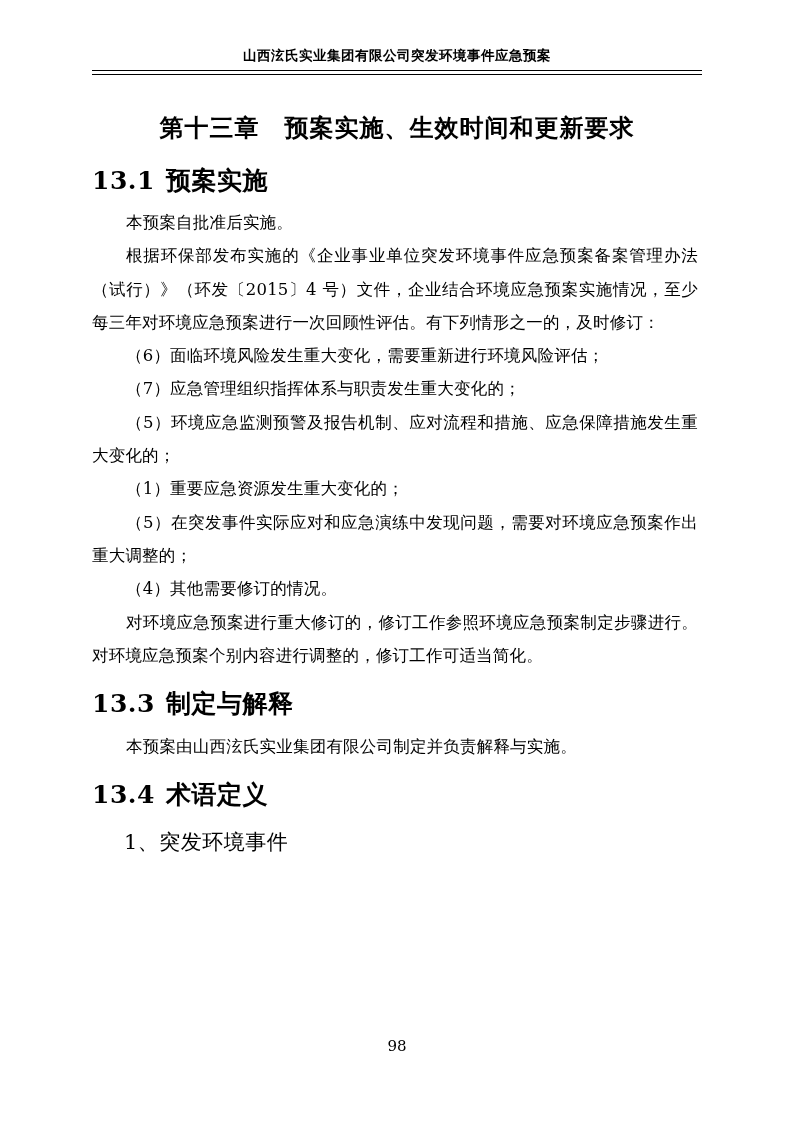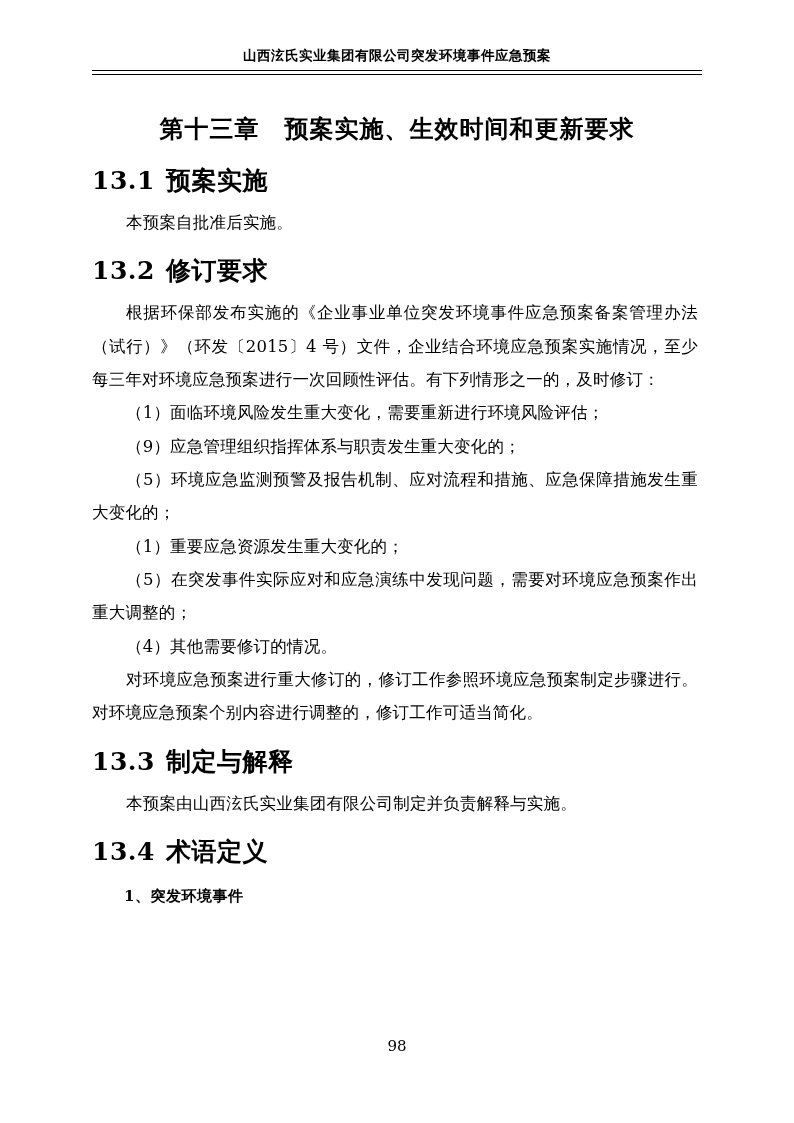--- a/index.html
+++ b/index.html
@@ -48,21 +48,21 @@
 
   
   .content {
     position: absolute;
     top: 95px;
     left: 92px;
     width: 610px;
   }
 
   h1.chapter-title {
-    font-family: Liberation Serif, serif;
+    font-family: Liberation Mono, monospace;
     font-size: 24px;
     font-weight: bold;
     text-align: center;
     margin: 18px 0 16px 0;
     letter-spacing: 1px;
     line-height: 1.4;
   }
 
   h2.section-title {
     font-family: "DejaVu Serif", "Liberation Serif", serif;
@@ -71,22 +71,22 @@
     margin: 14px 0 7px 0;
     letter-spacing: 0.5px;
     line-height: 1.45;
   }
   h2.section-title .num {
     margin-right: 11px;
   }
 
   h3.sub-title {
     font-family: "DejaVu Serif", "Liberation Serif", serif;
-    font-size: 15px;
-    font-weight: bold;
+    font-size: 21px;
+    font-weight: normal;
     margin: 14px 0 6px 0;
     text-indent: 32px;
     letter-spacing: 0.5px;
     line-height: 1.5;
   }
 
   p.body-text {
     font-family: "DejaVu Serif", "Liberation Serif", serif;
     font-size: 16.5px;
     line-height: 2.02;
@@ -118,26 +118,23 @@
 
   <div class="content">
 
     <h1 class="chapter-title">第十三章　预案实施、生效时间和更新要求</h1>
 
     <h2 class="section-title">
       <span class="num">13.1</span><span>预案实施</span>
     </h2>
     <p class="body-text">本预案自批准后实施。</p>
 
-    <h2 class="section-title">
-      <span class="num">13.2</span><span>修订要求</span>
-    </h2>
     <p class="body-text">根据环保部发布实施的《企业事业单位突发环境事件应急预案备案管理办法（试行）》（环发〔2015〕4 号）文件，企业结合环境应急预案实施情况，至少每三年对环境应急预案进行一次回顾性评估。有下列情形之一的，及时修订：</p>
-    <p class="body-text">（1）面临环境风险发生重大变化，需要重新进行环境风险评估；</p>
-    <p class="body-text">（9）应急管理组织指挥体系与职责发生重大变化的；</p>
+    <p class="body-text">（6）面临环境风险发生重大变化，需要重新进行环境风险评估；</p>
+    <p class="body-text">（7）应急管理组织指挥体系与职责发生重大变化的；</p>
     <p class="body-text">（5）环境应急监测预警及报告机制、应对流程和措施、应急保障措施发生重大变化的；</p>
     <p class="body-text">（1）重要应急资源发生重大变化的；</p>
     <p class="body-text">（5）在突发事件实际应对和应急演练中发现问题，需要对环境应急预案作出重大调整的；</p>
     <p class="body-text">（4）其他需要修订的情况。</p>
     <p class="body-text">对环境应急预案进行重大修订的，修订工作参照环境应急预案制定步骤进行。对环境应急预案个别内容进行调整的，修订工作可适当简化。</p>
 
     <h2 class="section-title">
       <span class="num">13.3</span><span>制定与解释</span>
     </h2>
     <p class="body-text">本预案由山西泫氏实业集团有限公司制定并负责解释与实施。</p>

